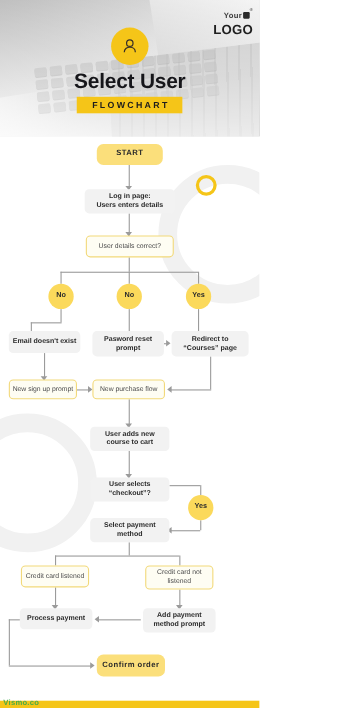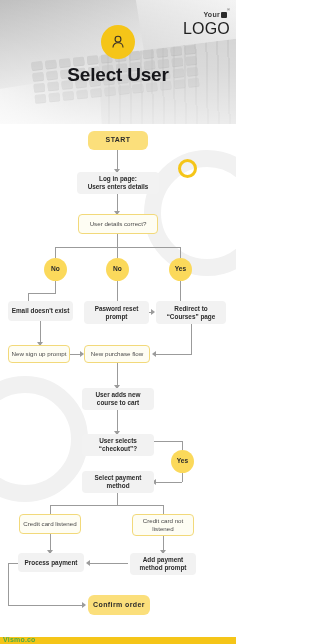--- a/index.html
+++ b/index.html
@@ -32,21 +32,21 @@
   }
   .kb-keys{position:absolute;left:34px;top:52px;width:190px;height:66px;transform:rotate(-6deg);opacity:.55;}
   .kb-row{display:flex;gap:3px;margin-bottom:3px;}
   .kb-key{width:11px;height:8px;background:#9e9e9e;border-radius:1.5px;box-shadow:0 1px 0 #8a8a8a;}
   .scrim{position:absolute;inset:0;background:linear-gradient(180deg,rgba(255,255,255,.18) 0%,rgba(255,255,255,.42) 55%,rgba(255,255,255,.72) 100%);}
 
   .logo{position:absolute;right:6px;top:4px;text-align:right;line-height:1;z-index:6;}
   .logo-your{font-size:7px;font-weight:700;color:#3a3a3a;letter-spacing:.3px;}
   .logo-mark{display:inline-block;width:6px;height:6px;background:#2b2b2b;border-radius:1px;margin-left:1px;vertical-align:-1px;}
   .logo-reg{font-size:4px;color:#3a3a3a;vertical-align:super;}
-  .logo-main{font-size:16px;font-weight:400;color:#1f1f1f;letter-spacing:.2px;margin-top:1px;}
+  .logo-main{font-size:12px;font-weight:700;color:#1f1f1f;letter-spacing:.2px;margin-top:1px;}
 
   .avatar{position:absolute;left:50%;top:25px;transform:translateX(-50%);
     width:34px;height:34px;border-radius:50%;background:#F5C518;z-index:6;
     display:flex;align-items:center;justify-content:center;}
   .avatar svg{display:block;}
 
   .title{position:absolute;left:0;top:64px;width:236px;text-align:center;z-index:6;
     font-size:19px;font-weight:800;color:#16161a;letter-spacing:-.2px;}
   .badge{position:absolute;left:50%;top:88px;transform:translateX(-50%);z-index:6;
     background:#F5C518;color:#1d1d1d;font-size:8px;font-weight:700;letter-spacing:2.1px;
@@ -154,20 +154,21 @@
     </div>
 
     <div class="avatar">
       <svg width="18" height="18" viewBox="0 0 24 24" aria-hidden="true">
         <circle cx="12" cy="8.3" r="3.9" fill="none" stroke="#3a3128" stroke-width="1.5"></circle>
         <path d="M5.3 19.2c0-3.7 3-6.2 6.7-6.2s6.7 2.5 6.7 6.2" fill="none" stroke="#3a3128" stroke-width="1.5"></path>
       </svg>
     </div>
 
     <div class="title">Select User</div>
+    <div class="badge">FLOWCHART</div>
   </div>
 
   <div class="body">
 
     <div class="ring ring-r"></div>
     <div class="ring ring-l"></div>
     <div class="ring ring-y"></div>
 
     <div class="node n-term" style="left:88px;top:7px;width:60px;height:19px;">START</div>
     <div class="ln lnv" style="left:117px;top:26px;height:22px;"></div>

